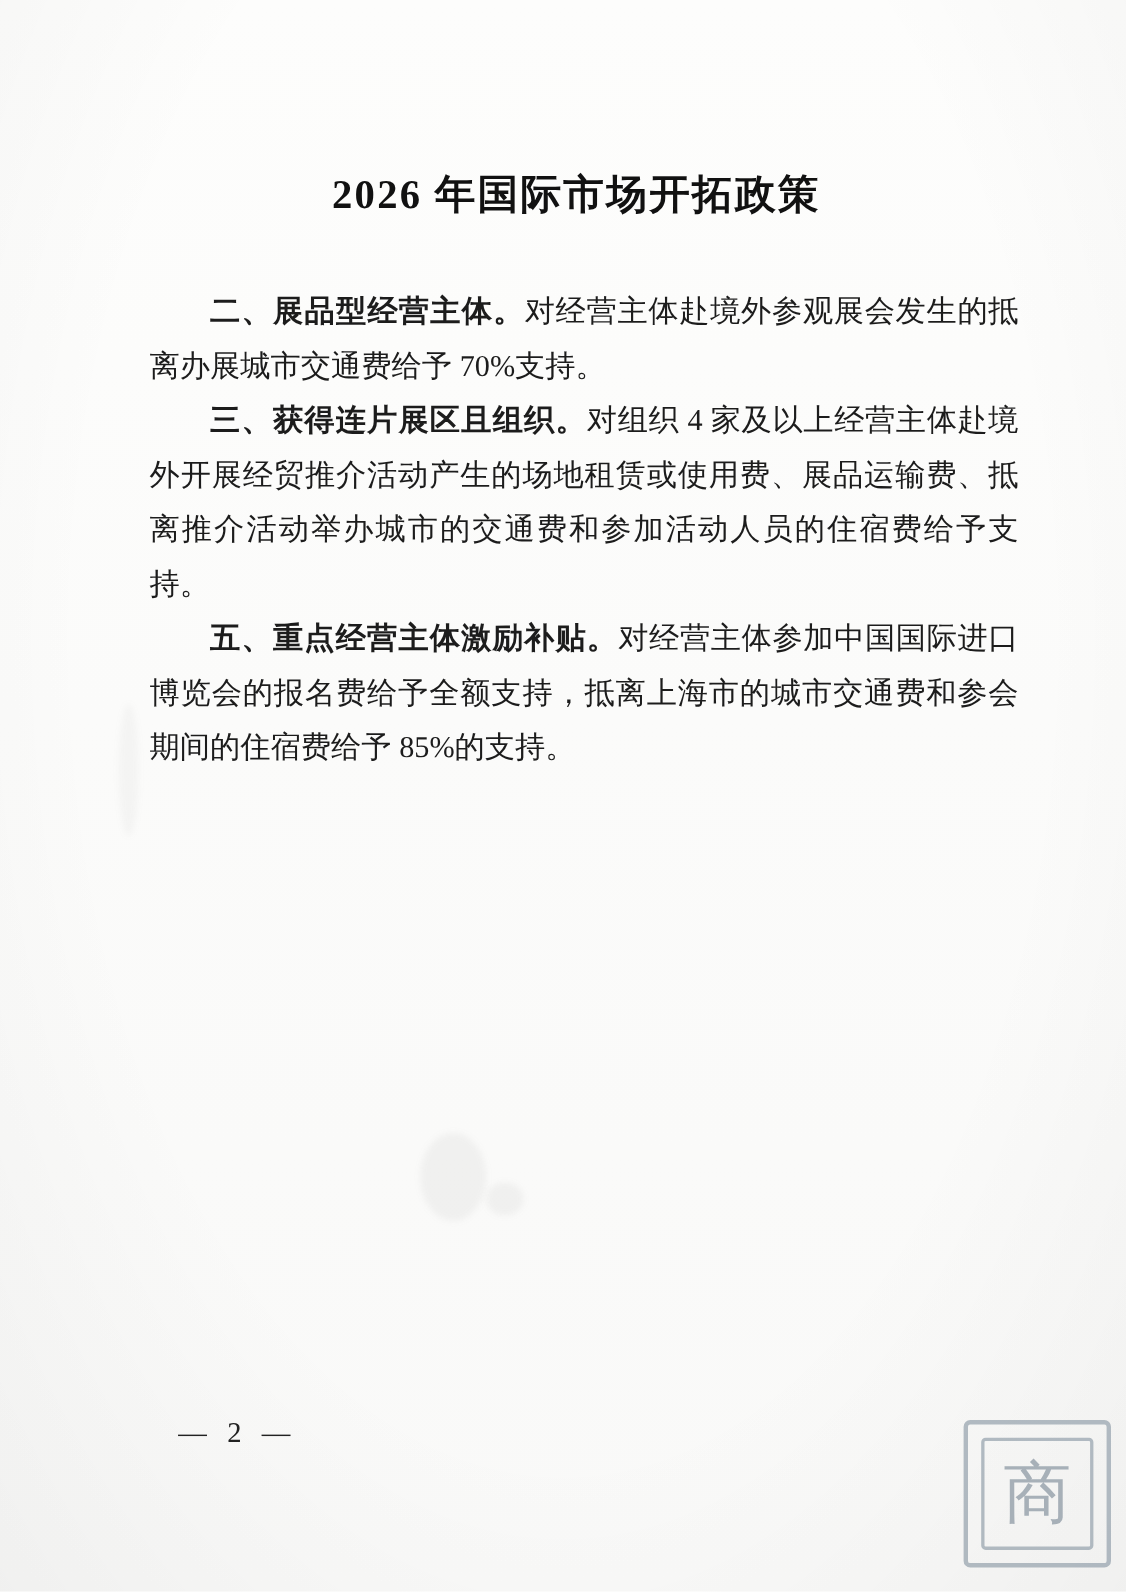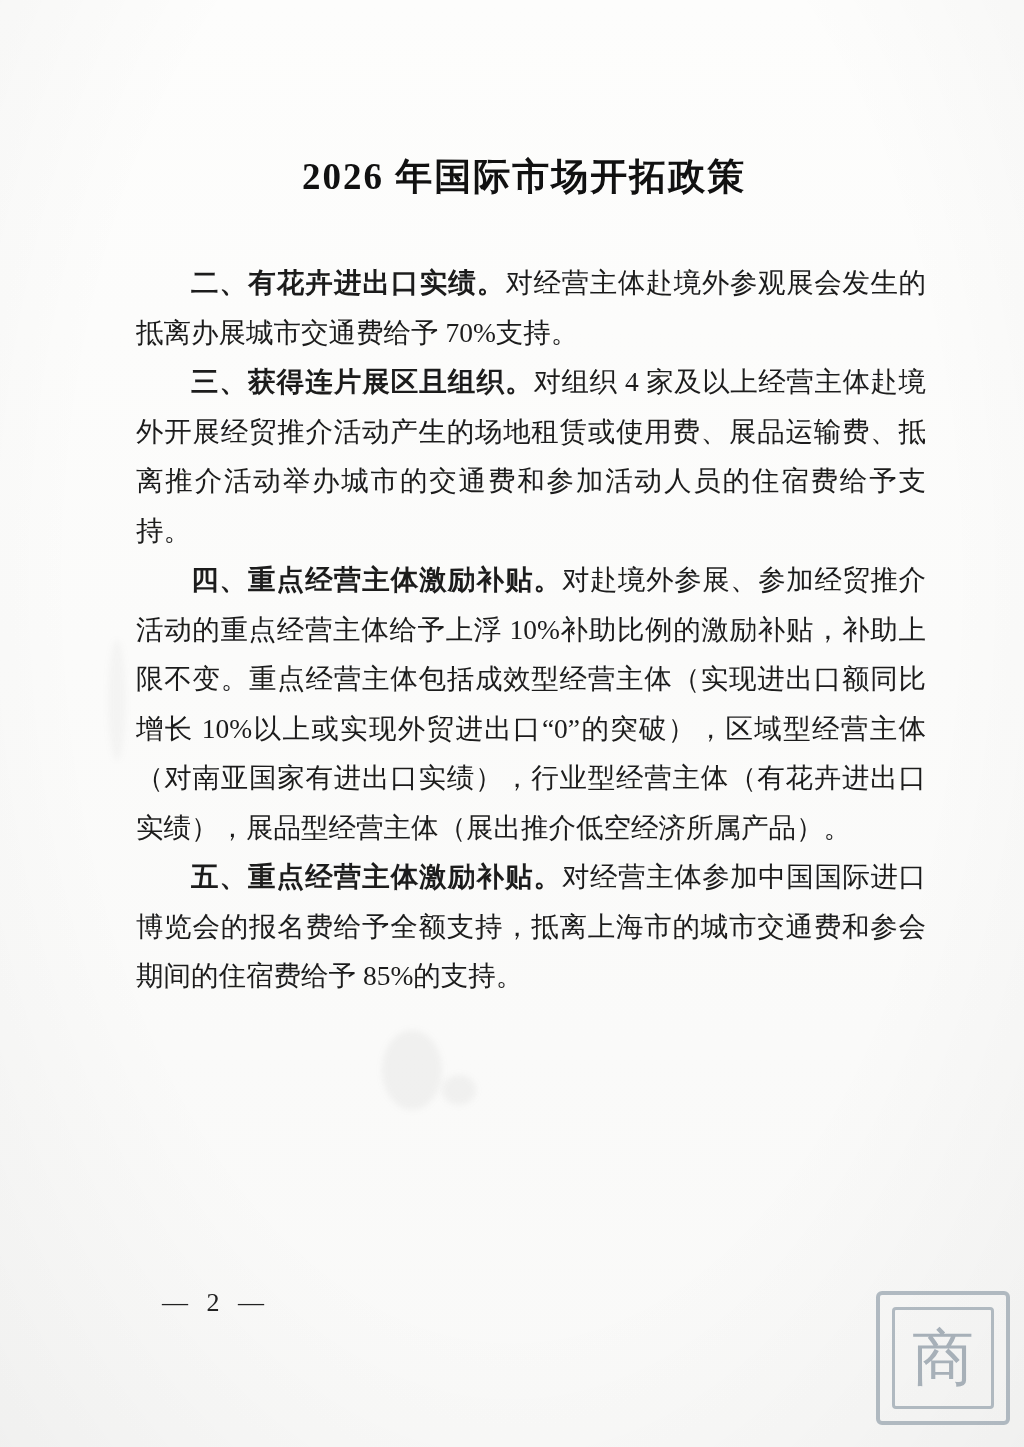--- a/index.html
+++ b/index.html
@@ -134,30 +134,27 @@
 <div class="page"></div>
 
 <div class="doc">
 
   <div class="doc-title">2026 年国际市场开拓政策</div>
 
   <div class="body-text">
 
 
     <p class="para">
-      <span class="lead">二、有花卉进出口实绩。</span><span>对经营主体赴境外参观展会发生的抵离办展城市交通费给予 70%支持。</span>
+      <span class="lead">二、展品型经营主体。</span><span>对经营主体赴境外参观展会发生的抵离办展城市交通费给予 70%支持。</span>
     </p>
 
     <p class="para">
       <span class="lead">三、获得连片展区且组织。</span><span>对组织 4 家及以上经营主体赴境外开展经贸推介活动产生的场地租赁或使用费、展品运输费、抵离推介活动举办城市的交通费和参加活动人员的住宿费给予支持。</span>
     </p>
 
-    <p class="para">
-      <span class="lead">四、重点经营主体激励补贴。</span><span>对赴境外参展、参加经贸推介活动的重点经营主体给予上浮 10%补助比例的激励补贴，补助上限不变。重点经营主体包括成效型经营主体（实现进出口额同比增长 10%以上或实现外贸进出口“0”的突破），区域型经营主体（对南亚国家有进出口实绩），行业型经营主体（有花卉进出口实绩），展品型经营主体（展出推介低空经济所属产品）。</span>
-    </p>
 
     <p class="para">
       <span class="lead">五、重点经营主体激励补贴。</span><span>对经营主体参加中国国际进口博览会的报名费给予全额支持，抵离上海市的城市交通费和参会期间的住宿费给予 85%的支持。</span>
     </p>
 
   </div>
 
   <div class="page-number">— 2 —</div>
 
   <div class="smudge a"></div>

